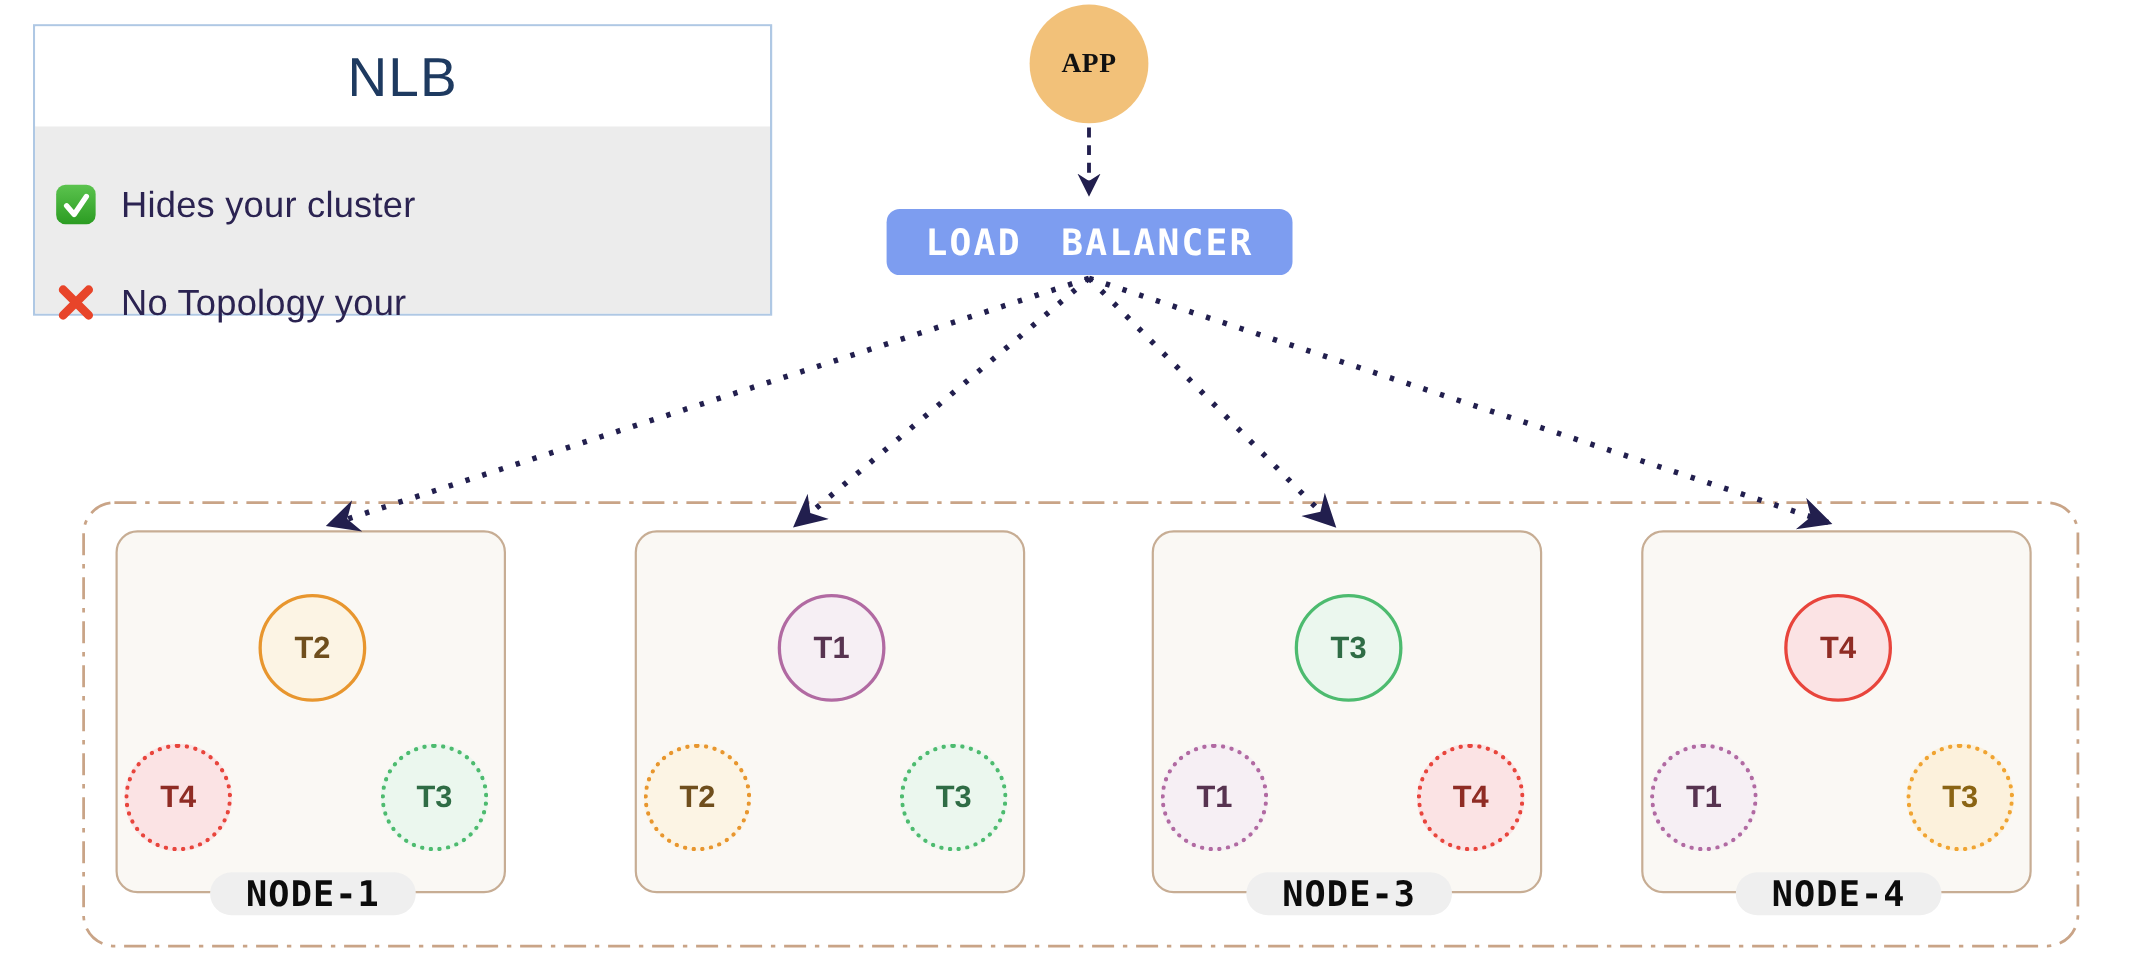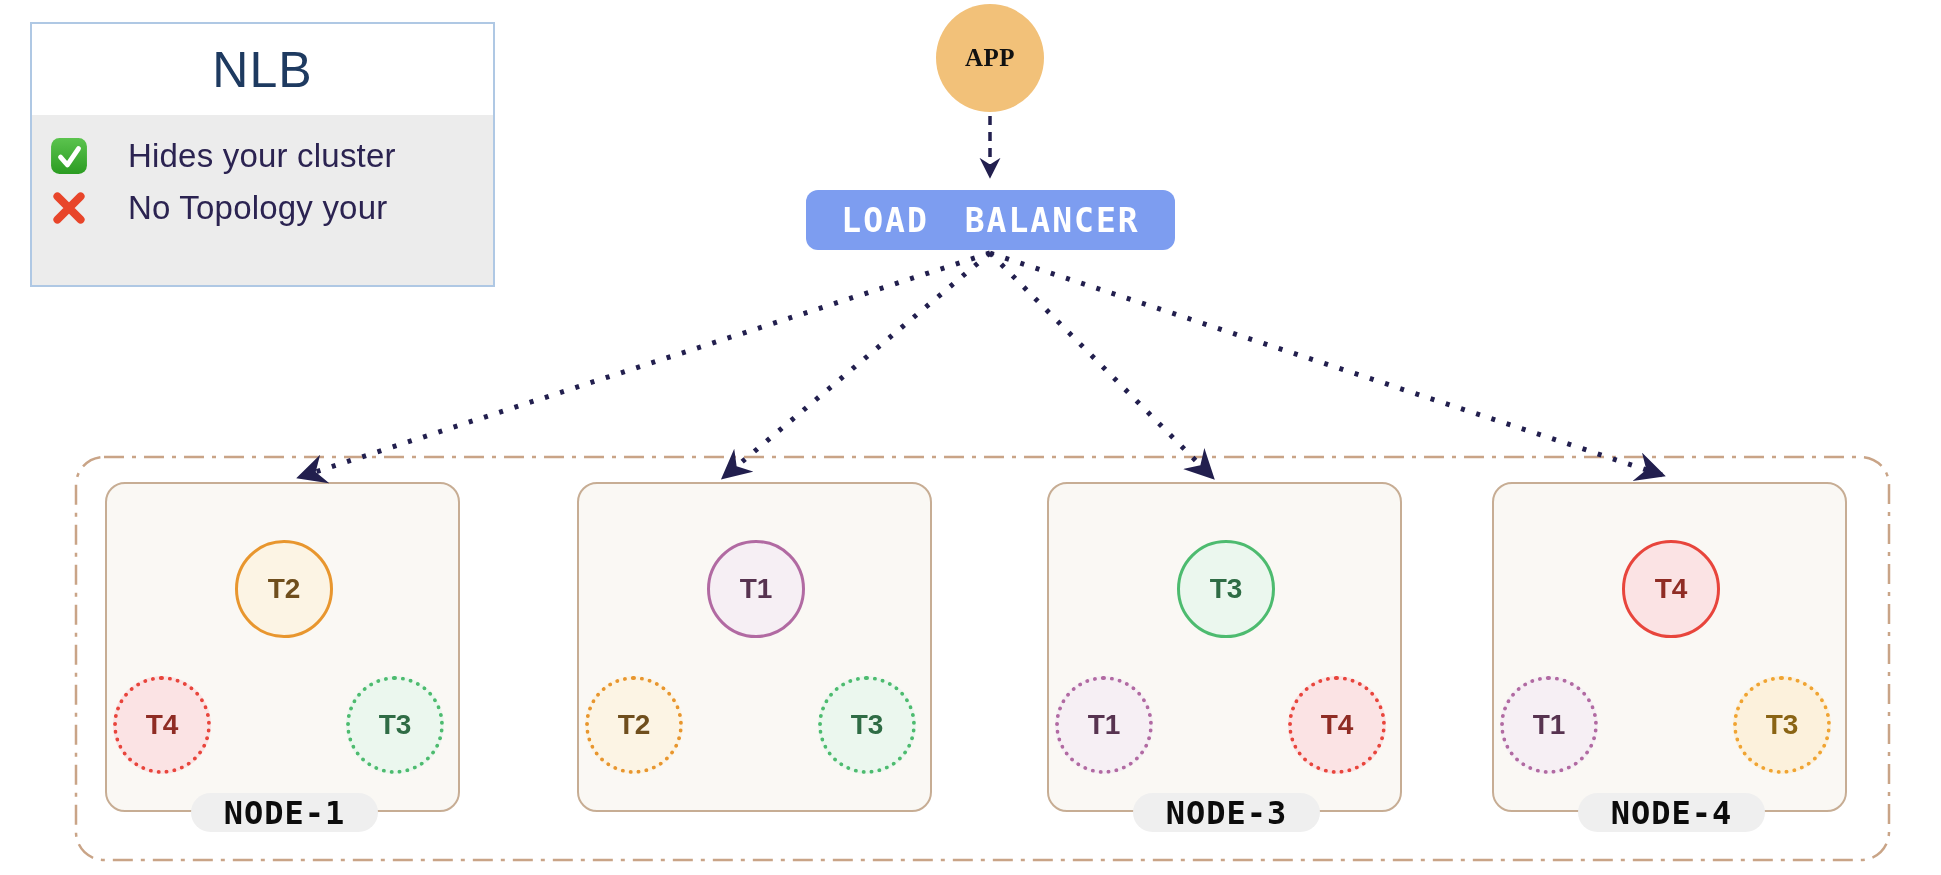--- a/index.html
+++ b/index.html
@@ -2,35 +2,35 @@
 <html style="--c-lb_fill: #7D9DF0; --c-app_fill: #F2C179; --c-arrow: #221F4E; --c-node_border: #C7AD94; --c-node_fill: #FAF8F4; --c-cluster_border: #C9A487; --c-info_border: #AFC8E4; --c-info_header_bg: #FFFFFF; --c-info_body_bg: #ECECEC; --c-title_color: #1E3A60; --c-text_color: #2B2351; --c-pill_bg: #EFEFEF; --c-check_green: #2FA42B; --c-cross_red: #E8452A;"><head>
 <meta charset="utf-8">
 <style>
   html,body{margin:0;padding:0;background:#ffffff;}
   .stage{
     position:relative;width:1941px;height:875px;background:#ffffff;
     font-family:"Liberation Sans",sans-serif;overflow:hidden;
   }
   
   .info-card{
-    position:absolute;left:30px;top:22px;width:465px;height:265px;
+    position:absolute;left:30px;top:22px;width:672px;height:265px;
     border:2px solid var(--c-info_border);box-sizing:border-box;background:#fff;
   }
   .info-header{
     height:91px;display:flex;align-items:center;justify-content:center;
     background:var(--c-info_header_bg);
   }
   .info-title{
     font-size:50px;font-weight:500;color:var(--c-title_color);letter-spacing:1px;
   }
   .info-body{
     background:var(--c-info_body_bg);height:170px;padding-top:8px;box-sizing:border-box;
   }
   .info-row{
-    height:52px;display:flex;align-items:flex-end;padding-left:18px;gap:40px;
+    height:52px;display:flex;align-items:center;padding-left:18px;gap:22px;margin-top:37px;
   }
   .info-row .ic{width:38px;height:38px;flex:0 0 38px;display:flex;}
   .info-text{
     font-size:33px;color:var(--c-text_color);letter-spacing:.2px;
   }
   
   .app-circle{
     position:absolute;left:936px;top:4px;width:108px;height:108px;border-radius:50%;
     background:var(--c-app_fill);display:flex;align-items:center;justify-content:center;
   }

